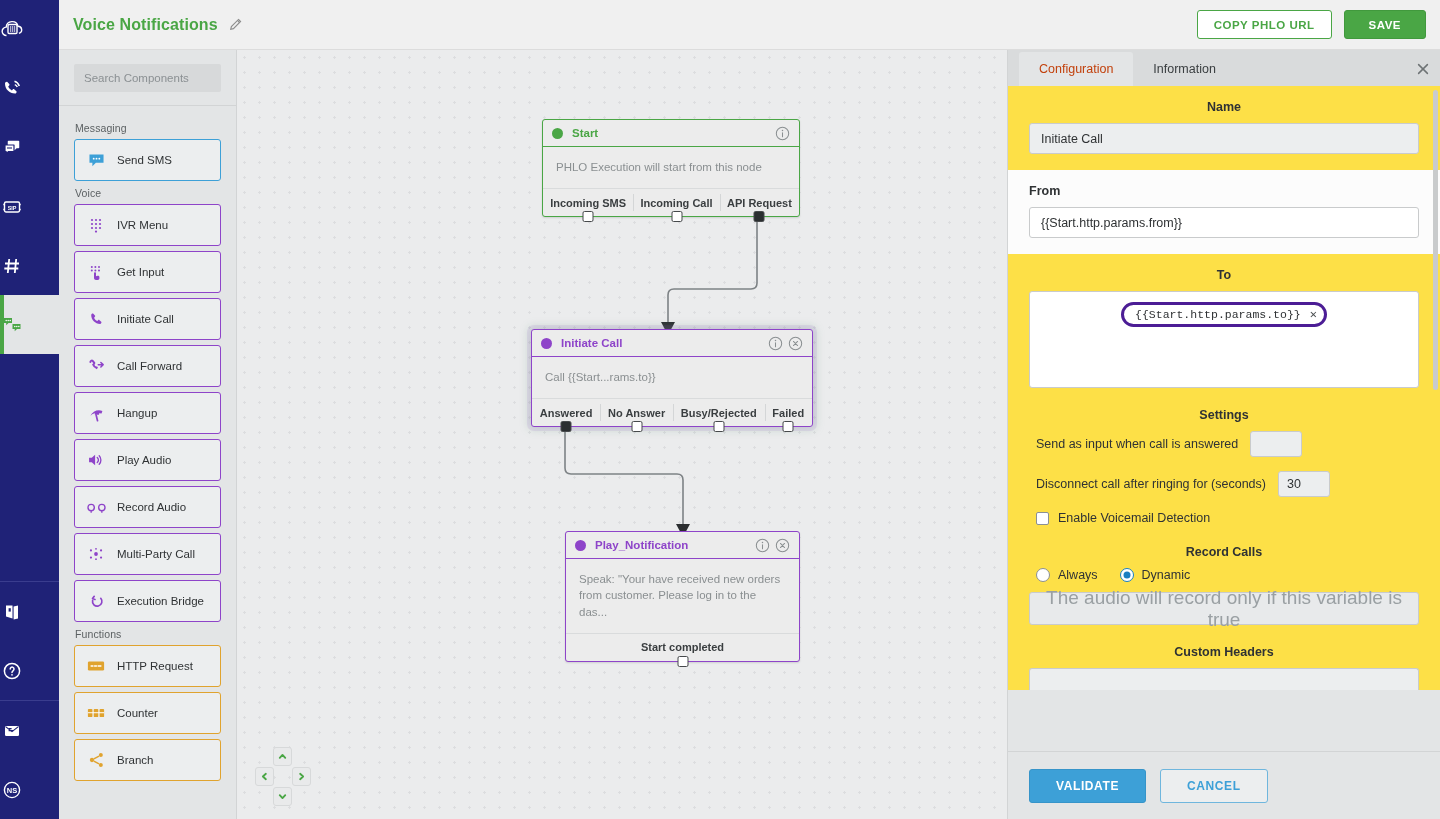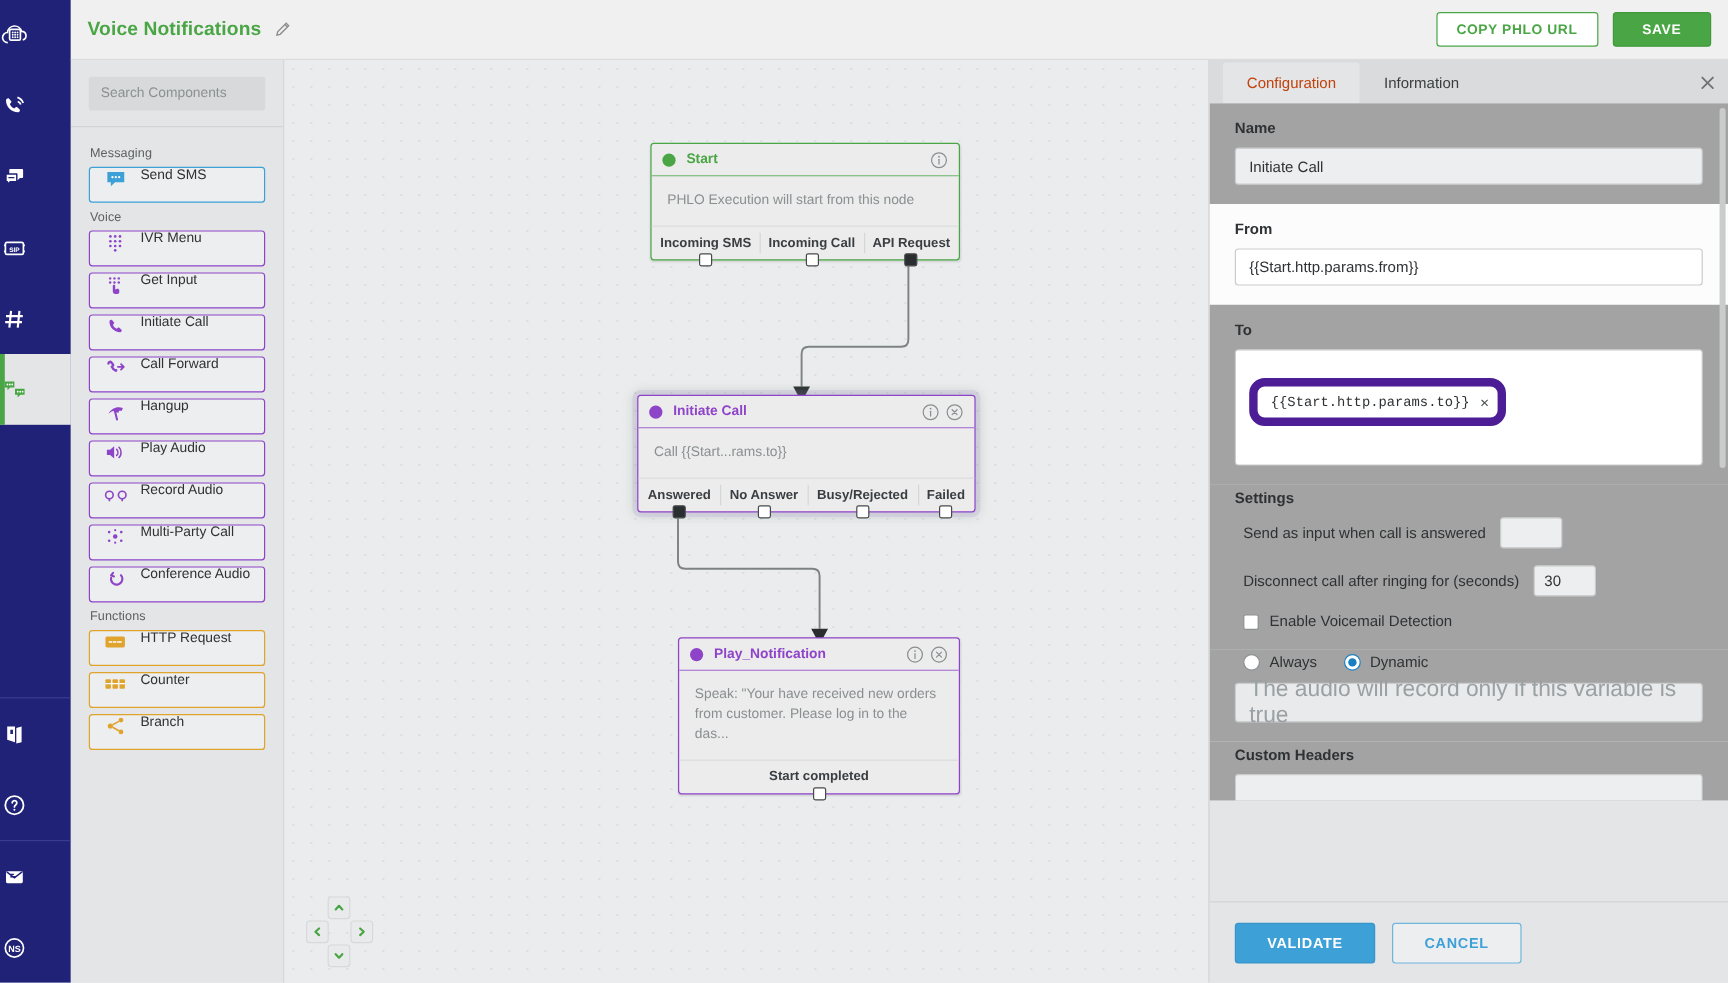--- a/index.html
+++ b/index.html
@@ -66,22 +66,22 @@
     padding: 0 10px; outline: none;
     font-family: "Liberation Sans", sans-serif;
   }
   .search-input::placeholder { color: #8b9093; }
   .comp-divider { height: 1px; background: #d2d4d5; margin: 0; }
   .comp-list { padding: 10px 15px 0 15px; }
   .comp-group-label {
     font-size: 10.5px; color: #5c6163; margin: 6px 0 5px 1px; letter-spacing: .1px;
   }
   .comp-item {
-    height: 30px; margin-bottom: 5px; border-radius: 3px;
-    background: #eceeef; display: flex; 
+    height: 42px; margin-bottom: 5px; border-radius: 3px;
+    background: #eceeef; display: flex; align-items: center;
     padding-left: 10px; cursor: pointer;
   }
   .comp-item .ci-icon {
     width: 22px; height: 18px; display: flex; align-items: center; justify-content: center;
     flex: 0 0 22px;
   }
   .comp-item .ci-label {
     font-size: 11.5px; color: #2f3234; margin-left: 10px; white-space: nowrap;
   }
   .comp-item.blue { border: 1px solid #3da0d7; }
@@ -187,38 +187,38 @@
     font-size: 12.5px; color: #3a3e40; cursor: pointer; border-radius: 3px 3px 0 0;
   }
   .tab.active { background: #e3e5e6; color: #c2410c; }
   .tab-spacer { flex: 1 1 auto; }
   .tab-close {
     width: 34px; height: 34px; display: flex; align-items: center; justify-content: center;
     color: #6e7375; cursor: pointer;
   }
   .panel-scroll { flex: 1 1 auto; overflow: hidden; position: relative; }
   .sec { padding: 14px 21px 16px 21px; }
-  .sec.grey { background: #a3a3a3; }
+  .sec.grey { background: #fde047; text-align: center; }
   .sec.white { background: #fcfcfc; }
   .sec-label { font-size: 12.5px; font-weight: 700; color: #2f3234; margin-bottom: 9px; }
   .field {
     width: 100%; height: 31px; border: 1px solid #c9cbcc; border-radius: 3px;
     background: #eceeef; padding: 0 11px; font-size: 12.5px; color: #2f3234;
     font-family: "Liberation Sans", sans-serif; outline: none;
     display: flex; align-items: center;
   }
   .field.white { background: #ffffff; }
   .chipbox {
     width: 100%; height: 97px; border: 1px solid #c9cbcc; border-radius: 3px;
     background: #ffffff; padding: 10px 11px;
   }
   .chip {
-    display: inline-flex; align-items: center; height: 40px; padding: 0 7px 0 11px;
-    border: 7px solid #4c1d95; border-radius: 13px; background: #ffffff;
-    font-family: "Liberation Mono", monospace; font-size: 11.5px; color: #2f3234; margin-top: 13px;
+    display: inline-flex; align-items: center; height: 25px; padding: 0 7px 0 11px;
+    border: 3px solid #4c1d95; border-radius: 13px; background: #ffffff;
+    font-family: "Liberation Mono", monospace; font-size: 11.5px; color: #2f3234;
   }
   .chip-x { margin-left: 9px; color: #4a4e50; font-size: 12px; cursor: pointer; }
   .settings-row {
     display: flex; align-items: center; margin-bottom: 14px; padding-left: 7px;
   }
   .settings-row .sr-label { font-size: 12.5px; color: #2f3234; }
   .mini-input {
     width: 52px; height: 26px; border: 1px solid #c9cbcc; border-radius: 3px;
     background: #eceeef; margin-left: 12px; font-size: 12.5px; color: #2f3234;
     padding: 0 8px; font-family: "Liberation Sans", sans-serif; outline: none;
@@ -516,21 +516,21 @@
         <span class="ci-label">Multi-Party Call</span>
       </div>
 
       <div class="comp-item purple">
         <span class="ci-icon">
           <svg width="17" height="17" viewBox="0 0 18 18" fill="none" stroke="currentColor" stroke-width="1.8">
             <path d="M13.5 5.6a5 5 0 11-8.6 2.2" stroke-linecap="round"></path>
             <path d="M6.6 3.5l-1.8 2.3 2.6 1" stroke-linecap="round" stroke-linejoin="round"></path>
           </svg>
         </span>
-        <span class="ci-label">Conference Audio</span>
+        <span class="ci-label">Execution Bridge</span>
       </div>
 
       <div class="comp-group-label">Functions</div>
 
       <div class="comp-item amber">
         <span class="ci-icon">
           <svg width="18" height="12" viewBox="0 0 20 13" fill="none">
             <rect x="1" y="1.5" width="18" height="10" rx="1.5" fill="currentColor"></rect>
             <path d="M4.5 6.5h2.2M8.4 6.5h2.2M12.3 6.5h3.2" stroke="#fff" stroke-width="1.4" stroke-linecap="round"></path>
           </svg>
@@ -744,20 +744,21 @@
           <span class="sr-label">Disconnect call after ringing for (seconds)</span>
           <span class="mini-input">30</span>
         </div>
         <div class="checkrow">
           <span class="cbox"></span>
           <span class="cb-label">Enable Voicemail Detection</span>
         </div>
       </div>
 
       <div class="sec grey" style="padding-top:4px;">
+        <div class="sec-label">Record Calls</div>
         <div class="radio-row">
           <span class="radio"></span>
           <span class="radio-label">Always</span>
           <span class="radio on"></span>
           <span class="radio-label">Dynamic</span>
         </div>
         <div class="placeholder-field">The audio will record only if this variable is true</div>
       </div>
 
       <div class="sec grey" style="padding-top:4px;padding-bottom:0;">

